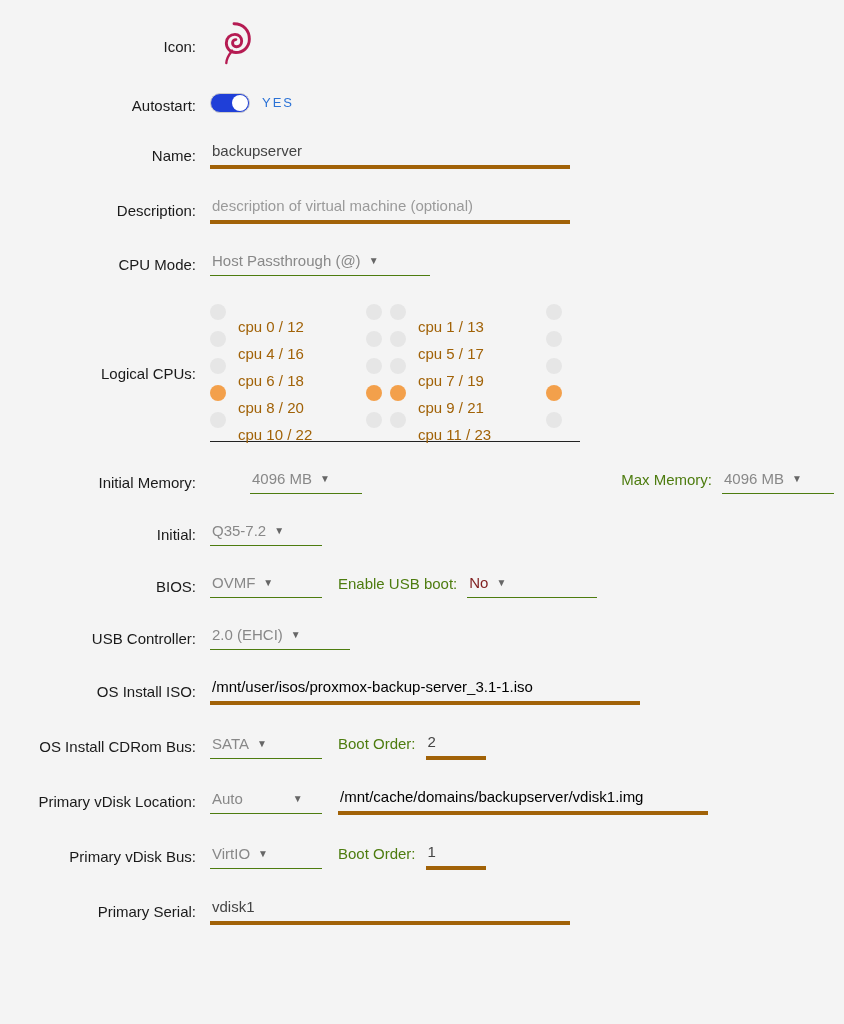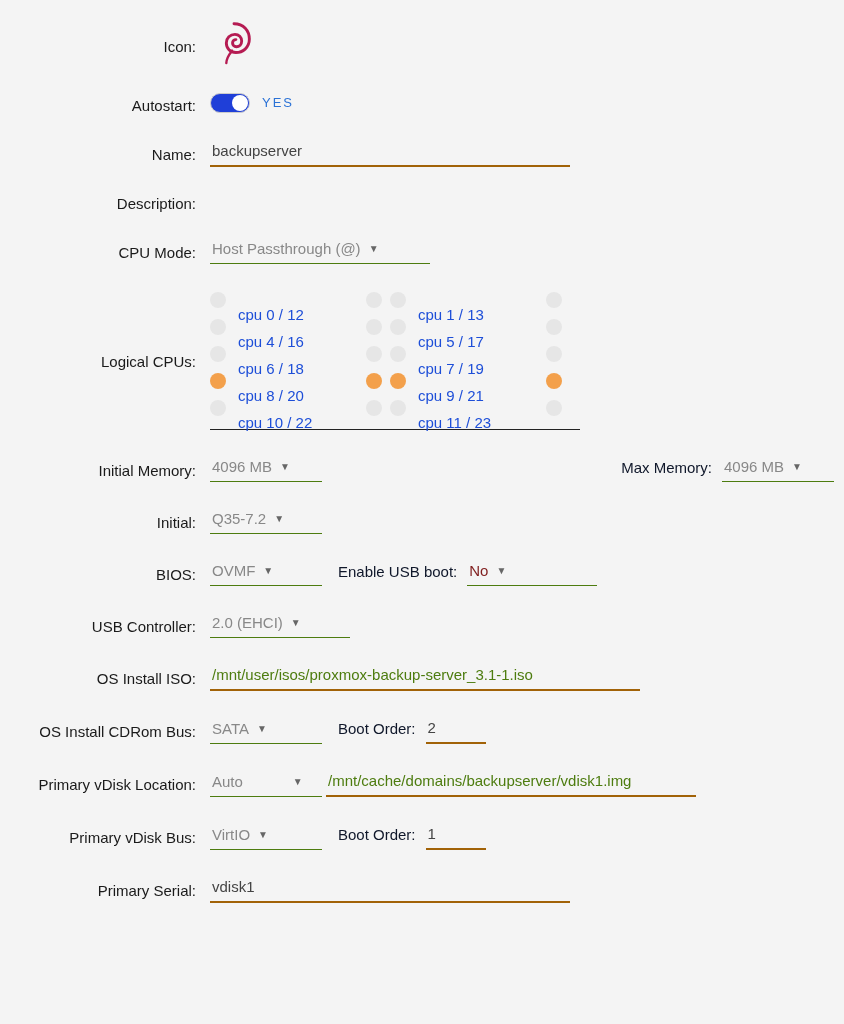--- a/index.html
+++ b/index.html
@@ -48,30 +48,30 @@
   }
   .toggle-text {
     color: #2b72d6;
     font-size: 13px;
     letter-spacing: 2px;
     font-weight: 500;
   }
   
   .uline {
     border: none;
-    border-bottom: 2px solid #a16207;
+    border-bottom: 4px solid #a16207;
     background: transparent;
     font-size: 15px;
     padding: 6px 2px;
     color: #444;
     font-family: inherit;
     outline: none;
   }
   .uline::placeholder { color: #9a9a9a; }
-  .uline.gray { color: #4d7c0f; }
+  .uline.gray { color: #000000; }
   .w360 { width: 360px; }
   .w420 { width: 430px; }
   
   .sel-wrap {
     position: relative;
     display: inline-flex;
     align-items: center;
     border-bottom: 1px solid #4d7c0f;
     padding: 4px 0;
     color: #888;
@@ -104,24 +104,24 @@
     width: 180px;
   }
   .cpu-cell .dot, .cpu-cell .dot2 {
     width: 16px; height: 16px; border-radius: 50%;
     background: #e6e6e6;
     flex-shrink: 0;
   }
   .cpu-cell .dot  { margin-right: 12px; }
   .cpu-cell .dot2 { margin-left: auto; margin-right: 8px; }
   .cpu-cell.sel .dot, .cpu-cell.sel .dot2 { background: #f3a04b; }
-  .cpu-cell .cpu-label { color: #1d4ed8; font-size: 15px; margin-top: 30px; }
+  .cpu-cell .cpu-label { color: #a16207; font-size: 15px; margin-top: 30px; }
   
   .inline-lbl {
-    color: #0f172a;
+    color: #4d7c0f;
     font-size: 15px;
     margin: 0 10px 0 16px;
   }
   
   .right-group {
     margin-left: auto;
     display: flex;
     align-items: center;
   }
   .right-group .inline-lbl { margin-left: 0; margin-right: 10px; }
@@ -153,20 +153,23 @@
 
 <div class="row">
   <div class="label-col">Name:</div>
   <div class="field-col">
     <input class="uline w360" value="backupserver" style="">
   </div>
 </div>
 
 <div class="row">
   <div class="label-col">Description:</div>
+  <div class="field-col">
+    <input class="uline w360" placeholder="description of virtual machine (optional)" style="">
+  </div>
 </div>
 
 <div class="row">
   <div class="label-col">CPU Mode:</div>
   <div class="field-col">
     <span class="sel-wrap" style="width:220px;">
       <span class="sel-val">Host Passthrough (@)</span>
       <span class="caret">▼</span>
     </span>
   </div>
@@ -235,21 +238,21 @@
             <span class="cpu-label">cpu 11 / 23</span>
             <span class="dot2"></span>
           </div>
         </div>
       </div>
   </div>
 </div>
 
 <div class="row">
   <div class="label-col">Initial Memory:</div>
-  <div class="field-col" style="width:100%;">
+  <div class="field-col" style="width:100%;margin-left:40px;">
     <span class="sel-wrap" style="width:112px;">
       <span class="sel-val">4096 MB</span>
       <span class="caret">▼</span>
     </span>
     <div class="right-group">
       <span class="inline-lbl">Max Memory:</span>
       <span class="sel-wrap" style="width:112px;">
         <span class="sel-val">4096 MB</span>
         <span class="caret">▼</span>
       </span>
@@ -311,21 +314,21 @@
   </div>
 </div>
 
 <div class="row">
   <div class="label-col">Primary vDisk Location:</div>
   <div class="field-col">
     <span class="sel-wrap" style="width:112px;gap:42px;">
       <span class="sel-val">Auto</span>
       <span class="caret">▼</span>
     </span>
-    <input class="uline gray" style="width: 370px; margin-left: 4px;" value="/mnt/cache/domains/backupserver/vdisk1.img">
+    <input class="uline gray" style="width: 370px; margin-left: 16px;" value="/mnt/cache/domains/backupserver/vdisk1.img">
   </div>
 </div>
 
 <div class="row">
   <div class="label-col">Primary vDisk Bus:</div>
   <div class="field-col">
     <span class="sel-wrap" style="width:112px;">
       <span class="sel-val">VirtIO</span>
       <span class="caret">▼</span>
     </span>

